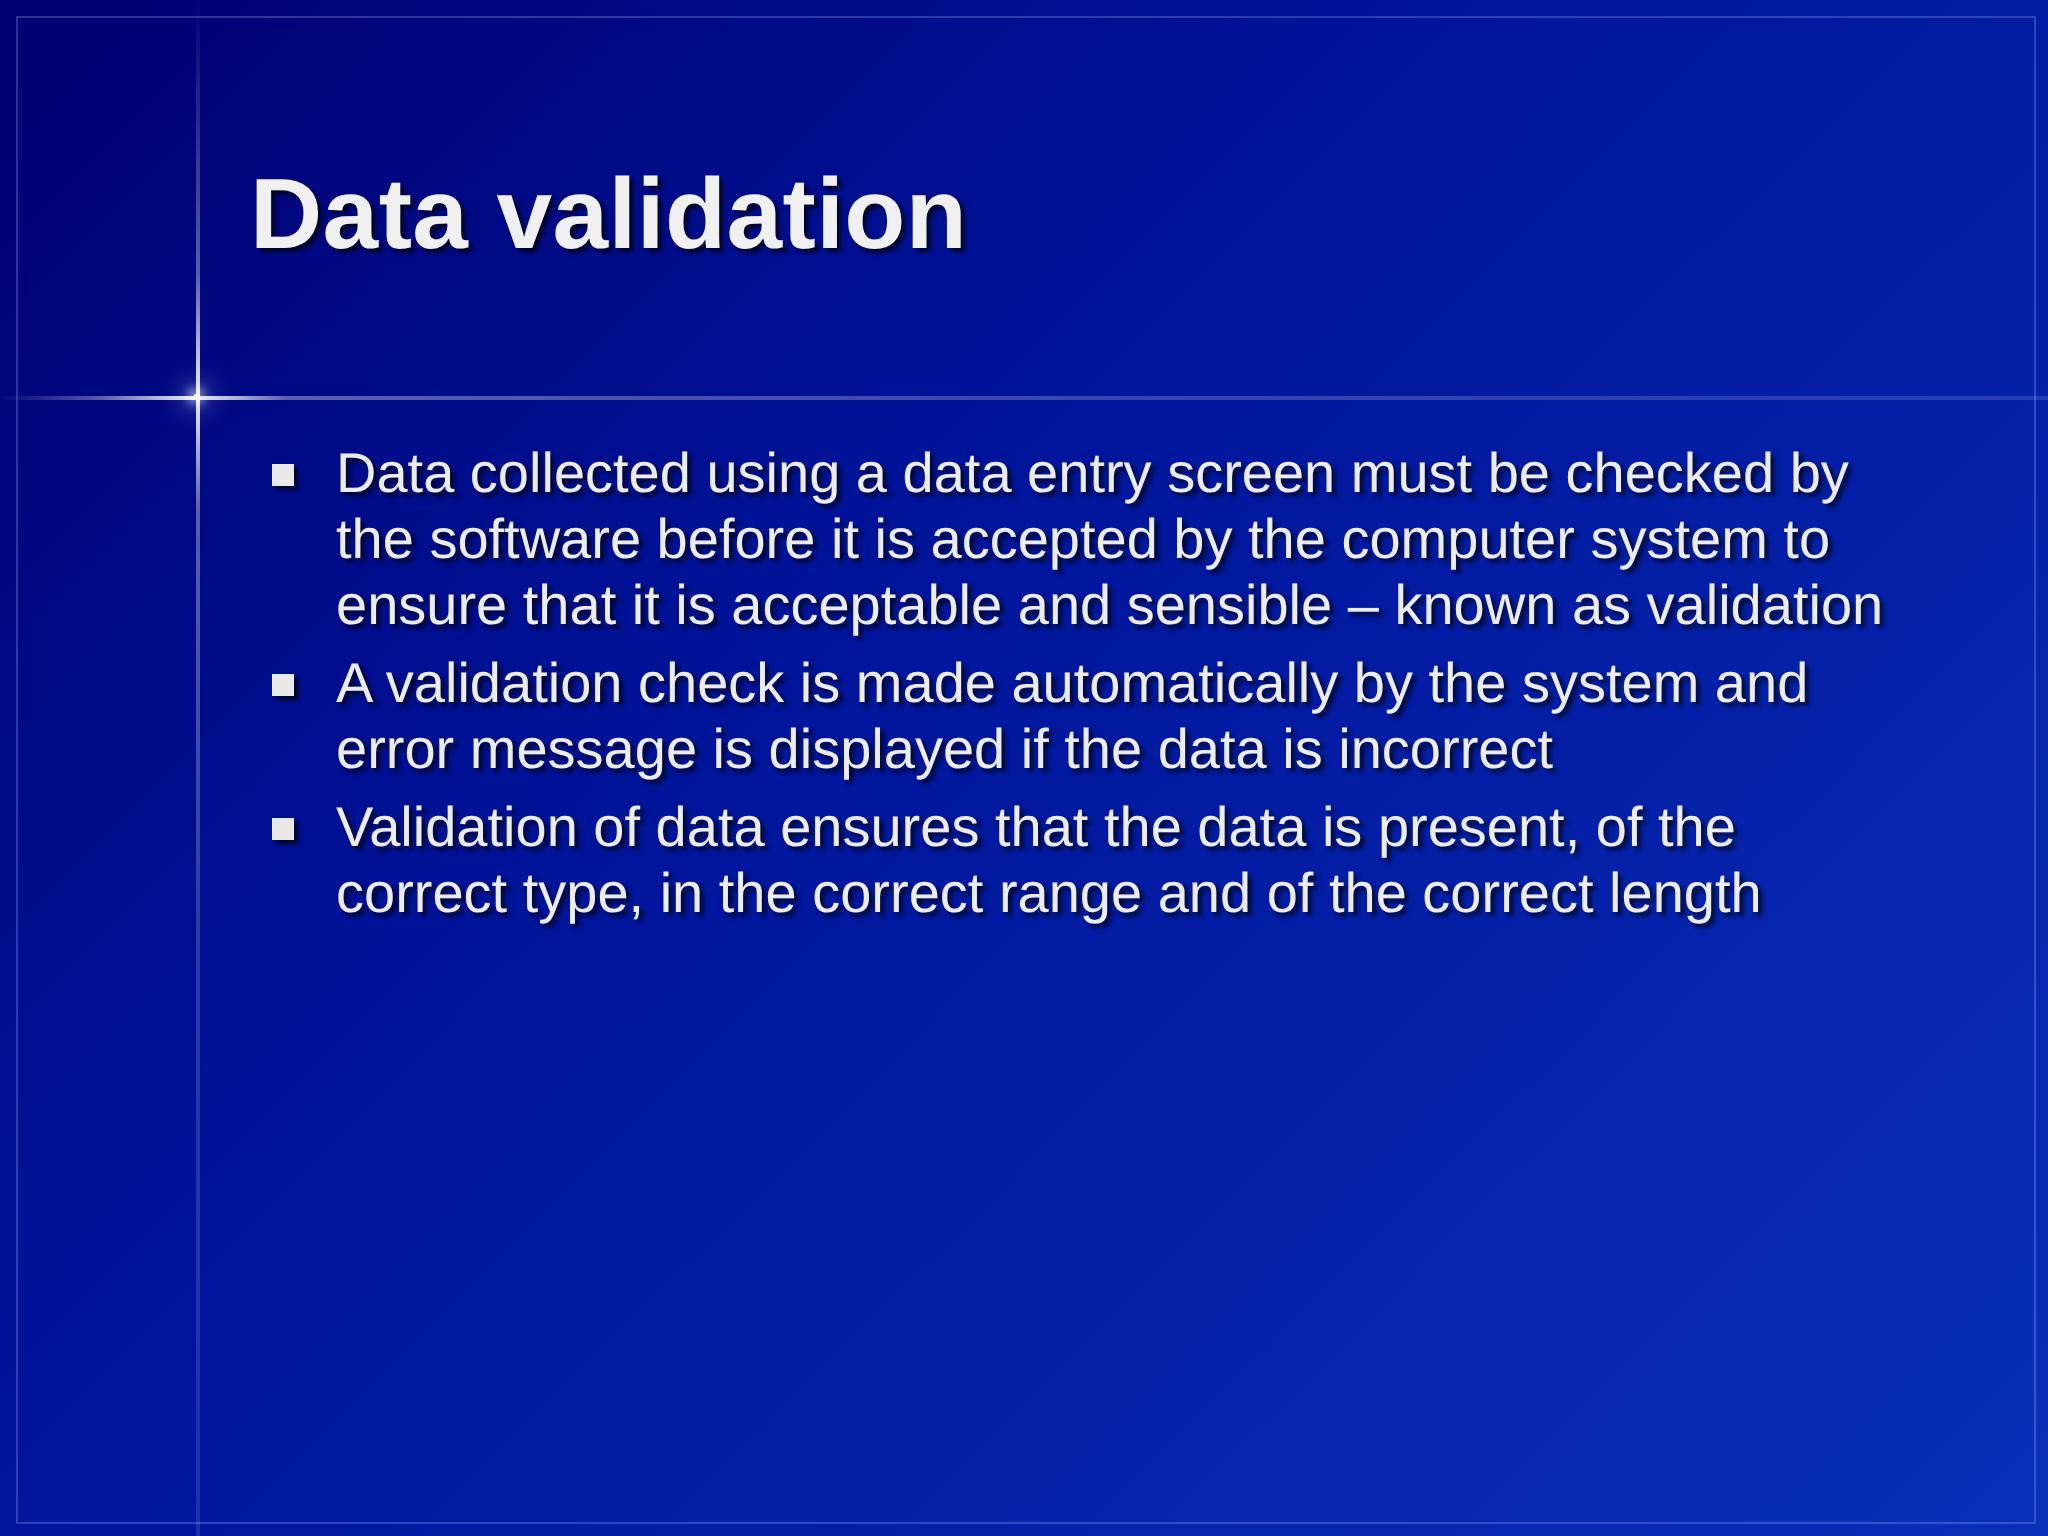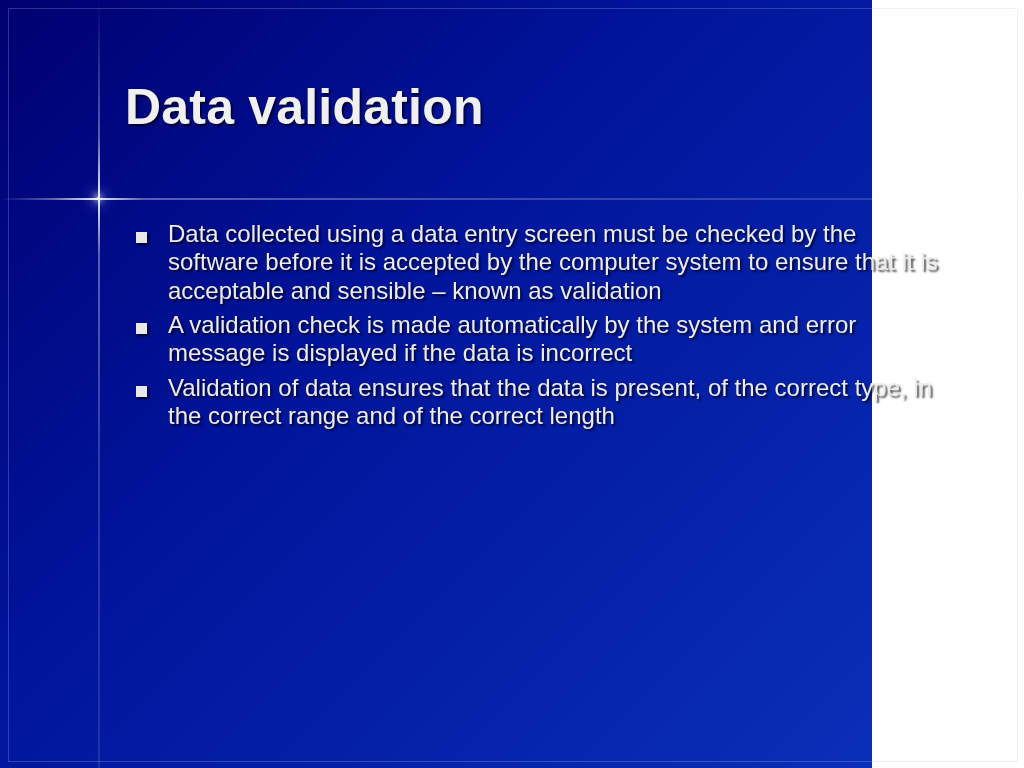--- a/index.html
+++ b/index.html
@@ -5,21 +5,21 @@
   html, body {
     margin: 0;
     padding: 0;
     width: 1024px;
     height: 768px;
     overflow: hidden;
     font-family: Verdana, Geneva, sans-serif;
   }
   .slide {
     position: relative;
-    width: 872px;
+    width: 1024px;
     height: 768px;
     background: #00007c;
     background: linear-gradient(135deg, #000070 0%, #00149a 40%, #0a2fb8 100%);
     color: #e8e8e8;
   }
   
   .frame {
     position: absolute;
     left: 8px; top: 8px;
     width: 1008px; height: 752px;
@@ -89,21 +89,21 @@
     width: 820px;
   }
   ul.bullets {
     list-style: none;
     margin: 0;
     padding: 0;
   }
   ul.bullets li {
     position: relative;
     padding-left: 38px;
-    font-size: 24px;
+    font-size: 28px;
     line-height: 1.18;
     margin-bottom: 6px;
     color: #ececec;
     text-shadow: 2px 2px 2px rgba(0,0,0,0.7);
   }
   ul.bullets li::before {
     content: "";
     position: absolute;
     left: 6px;
     top: 12px;

